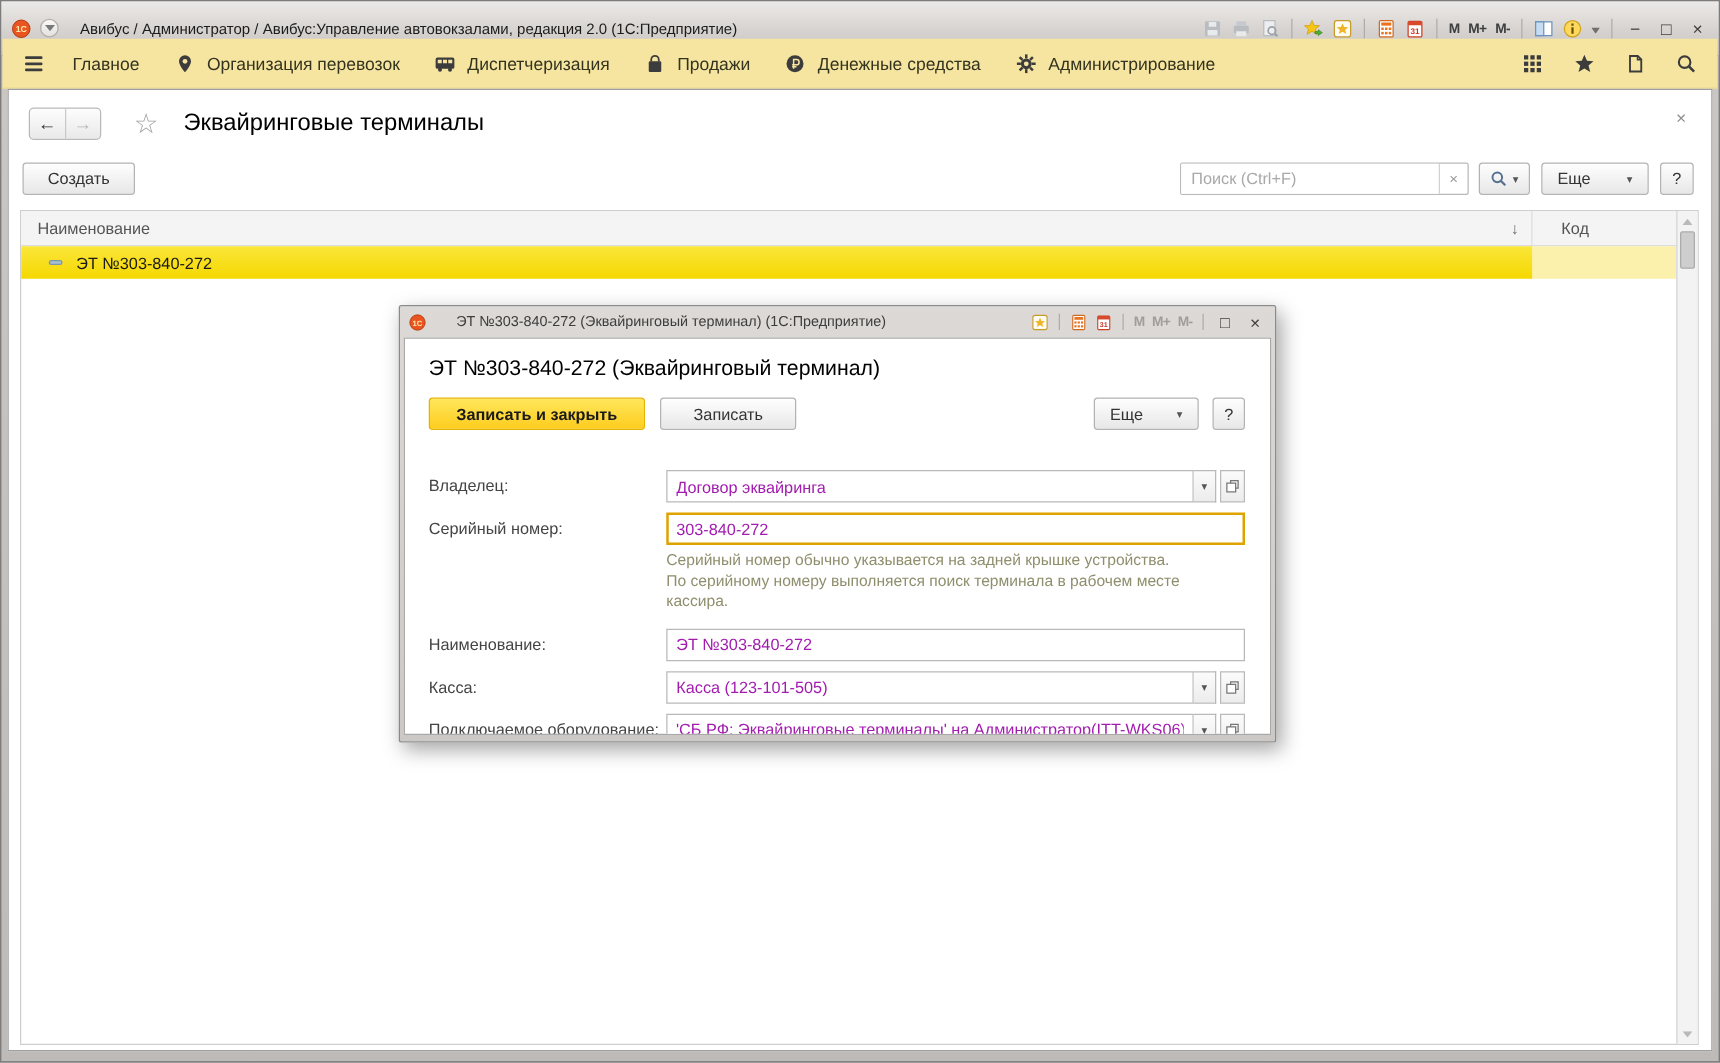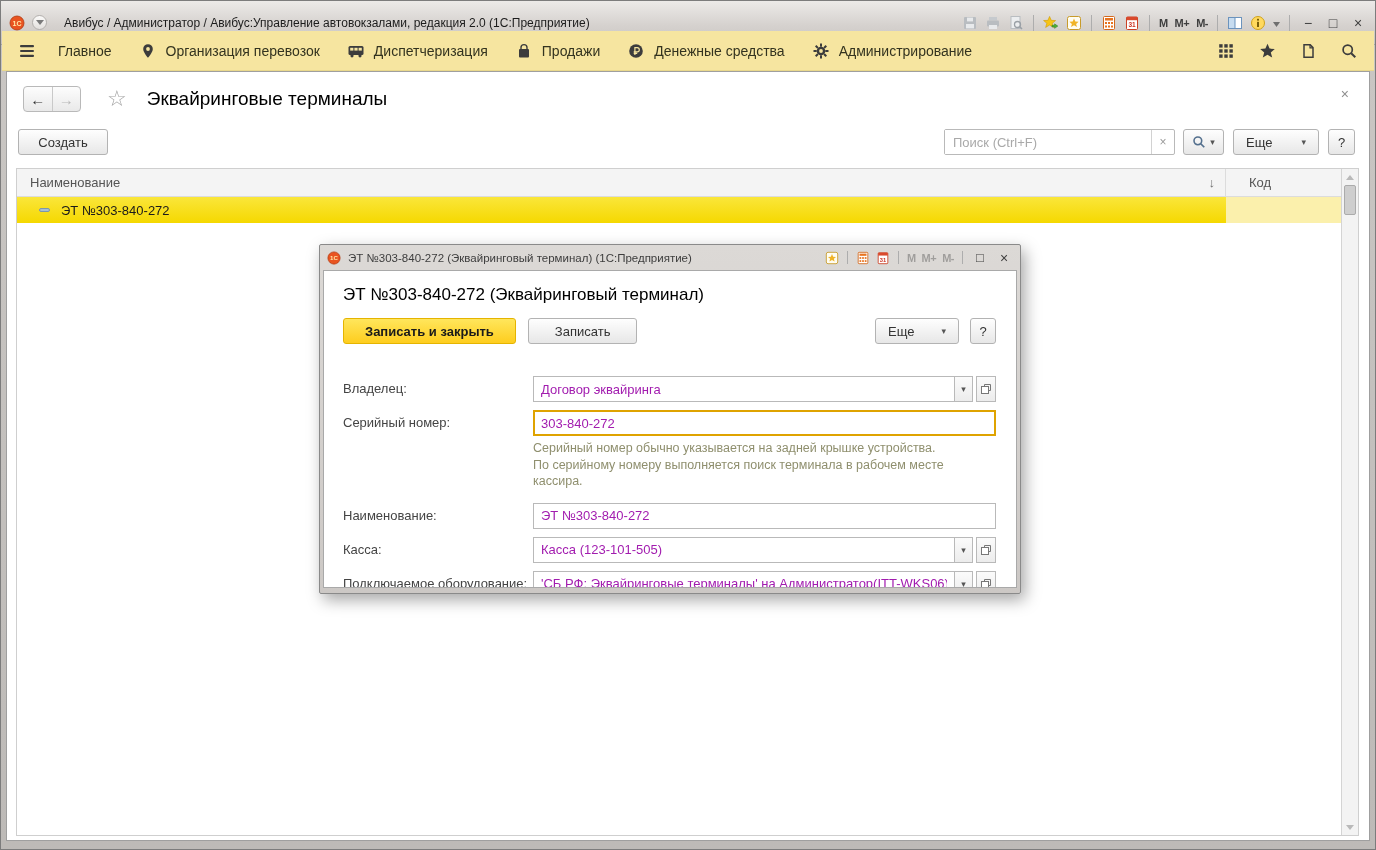--- a/index.html
+++ b/index.html
@@ -48,21 +48,21 @@
   .histgroup {
     display:flex; width:58px; height:26px; border:1px solid #b9b9b9; border-radius:4px;
     background:linear-gradient(#fdfdfd,#e9e9e9); overflow:hidden;
   }
   .histgroup .half { flex:1; display:flex; align-items:center; justify-content:center; font-size:15px; font-weight:bold; }
   .histgroup .half:first-child { border-right:1px solid #c9c9c9; color:#2f2f2f; }
   .histgroup .half:last-child { color:#b8b8b8; }
   .nav-star { margin-left:26px; font-size:22px; color:#a3a3a3; }
   .nav-title { margin-left:20px; font-size:19px; color:#000; }
   .nav-close { position:absolute; right:6px; top:2px; font-size:14px; color:#8e8e8e; }
-  .toolbar { position:absolute; top:57px; left:11px; right:14px; height:27px; display:flex; align-items:flex-start; }
+  .toolbar { position:absolute; top:57px; left:11px; right:14px; height:27px; display:flex; align-items:center; }
   .btn {
     height:26px; border:1px solid #b3b3b3; border-radius:3px;
     background:linear-gradient(#fefefe,#e7e7e7);
     font-size:13px; color:#333; display:inline-flex; align-items:center; justify-content:center;
     padding:0 14px; white-space:nowrap;
   }
   .btn-create { width:90px; }
   .tb-spacer { flex:1; }
   .searchwrap { display:flex; height:26px; border:1px solid #b9b9b9; border-radius:2px; background:#fff; }
   .searchwrap input {
@@ -92,21 +92,21 @@
   .varr svg { display:block; }
   
   .dialog {
     position:absolute; left:318px; top:243px; width:702px; height:350px;
     background:linear-gradient(#dcd9d6,#ccc8c5);
     border:1px solid #8a8a8a; border-radius:2px;
     box-shadow:4px 6px 16px rgba(0,0,0,.35);
     padding:0 3px 3px; z-index:20;
   }
   .dtitle {
-    height:25px; display:flex; align-items:center; gap:7px; padding:12px 4px;
+    height:25px; display:flex; align-items:center; gap:24px; padding:12px 4px;
     font-size:11.5px; color:#3d3d3d;
   }
   .dtitle .txt { white-space:nowrap; overflow:hidden; }
   .dtitle-right { margin-left:auto; display:flex; align-items:center; gap:6px; }
   .gray { opacity:.38; }
   .dinner { background:#fff; border:1px solid #a9a9a9; height:318px; padding:8px 20px 0 19px; overflow:hidden; }
   .dheading { font-size:17px; color:#000; margin-top:6px; }
   .dbtnrow { margin-top:13px; display:flex; align-items:center; }
   .btn-primary {
     height:26px; padding:0 21px; font-size:13px; font-weight:bold; color:#1a1a1a;

